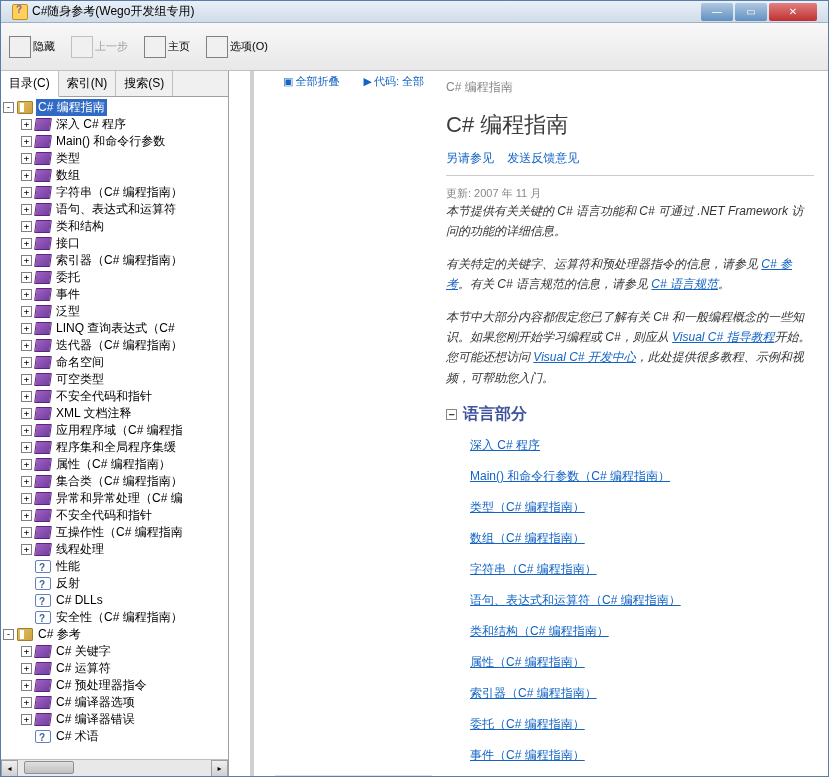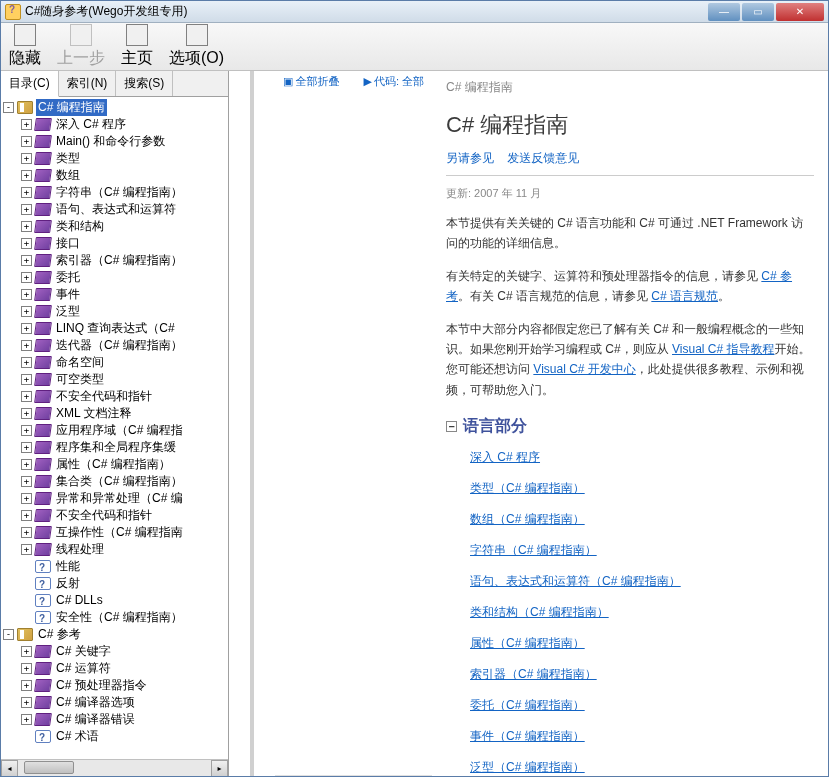--- a/index.html
+++ b/index.html
@@ -1,28 +1,28 @@
 <!DOCTYPE html>
 <html><head>
 <meta charset="utf-8">
 <style>
 * { box-sizing: border-box; margin: 0; padding: 0; }
 body { font-family: "Microsoft YaHei", SimSun, Arial, sans-serif; font-size: 12px; background: #e8e8e8; overflow: hidden; width: 829px; height: 777px; }
 .window { width: 829px; height: 777px; display: flex; flex-direction: column; border: 1px solid #5a7ca8; background: #fff; }
-.titlebar { height: 22px; background: linear-gradient(#e8f0f8, #d0dce8); display: flex; align-items: center; padding: 0 4px; border-bottom: 1px solid #a0b0c0; }
+.titlebar { height: 22px; background: linear-gradient(#e8f0f8, #d0dce8); display: flex; align-items: center; padding: 0 11px; border-bottom: 1px solid #a0b0c0; }
 .titlebar-icon { width: 16px; height: 16px; margin-right: 4px; background: #ffd060; border: 1px solid #c09020; border-radius: 2px; position: relative; }
 .titlebar-icon::after { content: "?"; position: absolute; left: 3px; top: -1px; font-size: 10px; font-weight: bold; color: #8060a0; }
 .title-text { flex: 1; font-size: 12px; color: #000; }
 .win-controls { display: flex; gap: 2px; }
 .win-btn { width: 32px; height: 18px; border-radius: 2px; display: flex; align-items: center; justify-content: center; font-size: 10px; color: #fff; }
 .win-min { background: linear-gradient(#b0c8e0, #6090c0); }
 .win-max { background: linear-gradient(#b0c8e0, #6090c0); }
 .win-close { background: linear-gradient(#e08080, #c03030); width: 48px; }
 .toolbar { height: 48px; background: linear-gradient(#f8f8f8, #e8e8e8); border-bottom: 1px solid #c0c0c0; display: flex; align-items: center; padding: 2px 8px; gap: 16px; }
-.tool-btn { display: flex; flex-direction: column; align-items: center; gap: 2px; font-size: 16px; color: #000; cursor: pointer; }
+.tool-btn { display: flex; flex-direction: row; align-items: center; gap: 2px; font-size: 11px; color: #000; cursor: pointer; }
 .tool-btn.disabled { color: #a0a0a0; }
 .tool-icon { width: 22px; height: 22px; border: 1px solid #808080; background: #f0f0f0; }
 .tool-icon.disabled { border-color: #c0c0c0; }
 .body-area { flex: 1; display: flex; overflow: hidden; gap: 21px; }
 .left-pane { width: 228px; border-right: 1px solid #a0a0a0; display: flex; flex-direction: column; background: #fff; }
 .tabs { display: flex; border-bottom: 1px solid #a0a0a0; background: #f0f0f0; }
 .tab { padding: 4px 8px; border-right: 1px solid #c0c0c0; font-size: 12px; cursor: pointer; }
 .tab.active { background: #fff; border-bottom: 1px solid #fff; margin-bottom: -1px; }
 .tree { flex: 1; overflow: auto; padding: 2px; font-size: 12px; line-height: 17px; }
 .tree-node { display: flex; align-items: center; white-space: nowrap; height: 17px; }
@@ -45,22 +45,22 @@
 .right-pane { flex: 1; display: flex; flex-direction: row; overflow: hidden; background: #fff; }
 .doc-header { padding: 3px 8px; font-size: 11px; color: #1364c4; display: flex; gap: 24px; border-bottom: 1px solid #e0e0e0; }
 .doc-header span { cursor: pointer; }
 .doc-header .sym { color: #1364c4; margin-right: 2px; }
 .doc-body { flex: 1; overflow-y: auto; padding: 8px 14px; font-size: 12px; color: #333; }
 .breadcrumb { color: #888; font-size: 12px; margin-bottom: 14px; }
 .doc-title { font-size: 22px; font-weight: normal; color: #3b3b3b; margin-bottom: 10px; font-family: "Microsoft YaHei", sans-serif; }
 .doc-links { margin-bottom: 8px; }
 .doc-links a { color: #1364c4; font-size: 12px; margin-right: 10px; cursor: pointer; }
 .hr { border-top: 1px solid #ccc; margin: 8px 0 10px; }
-.updated { color: #888; font-size: 11px; margin-bottom: 12px; }
-.para { margin-bottom: 12px; line-height: 1.7; color: #333; }
+.updated { color: #888; font-size: 11px; }
+.para { margin-bottom: 12px; line-height: 1.7; color: #333; font-style: italic; }
 .para a { color: #1364c4; text-decoration: underline; cursor: pointer; }
 .section-h { font-size: 16px; color: #3f529c; font-weight: bold; margin: 16px 0 12px; display: flex; align-items: center; font-family: "Microsoft YaHei"; }
 .section-h .exp { width: 11px; height: 11px; border: 1px solid #888; display: inline-flex; align-items: center; justify-content: center; font-size: 10px; margin-right: 6px; background: #fff; color: #333; font-family: monospace; }
 .link-list { margin-left: 24px; }
 .link-list a { display: block; color: #1364c4; text-decoration: underline; font-size: 12px; margin-bottom: 14px; cursor: pointer; }
 </style>
 </head>
 <body>
 
 <div class="window">
@@ -361,20 +361,21 @@
         </div>
         <div class="para">
           <span>本节中大部分内容都假定您已了解有关 C# 和一般编程概念的一些知识。如果您刚开始学习编程或 C#，则应从 </span><a>Visual C# 指导教程</a><span>开始。您可能还想访问 </span><a>Visual C# 开发中心</a><span>，此处提供很多教程、示例和视频，可帮助您入门。</span>
         </div>
         <div class="section-h">
           <span class="exp">−</span>
           <span>语言部分</span>
         </div>
         <div class="link-list" id="link-list">
             <a>深入 C# 程序</a>
+            <a>Main() 和命令行参数（C# 编程指南）</a>
             <a>类型（C# 编程指南）</a>
             <a>数组（C# 编程指南）</a>
             <a>字符串（C# 编程指南）</a>
             <a>语句、表达式和运算符（C# 编程指南）</a>
             <a>类和结构（C# 编程指南）</a>
             <a>属性（C# 编程指南）</a>
             <a>索引器（C# 编程指南）</a>
             <a>委托（C# 编程指南）</a>
             <a>事件（C# 编程指南）</a>
             <a>泛型（C# 编程指南）</a>

